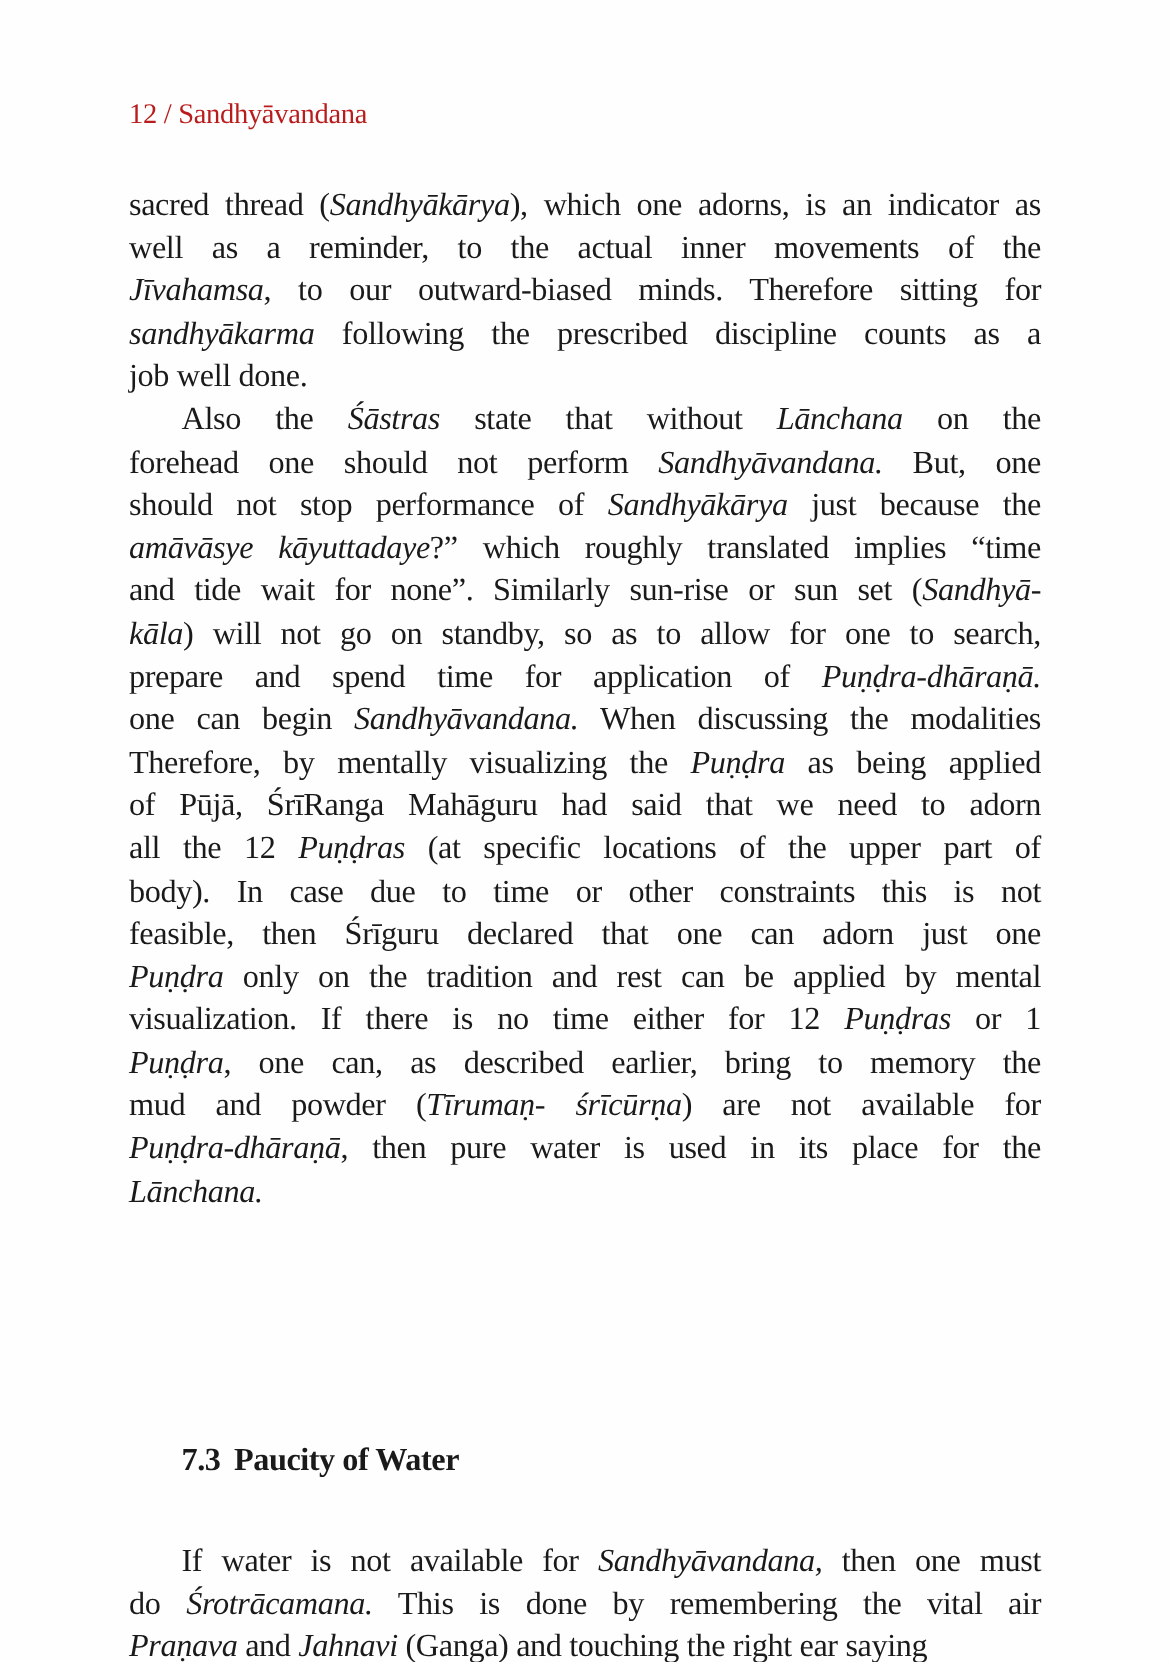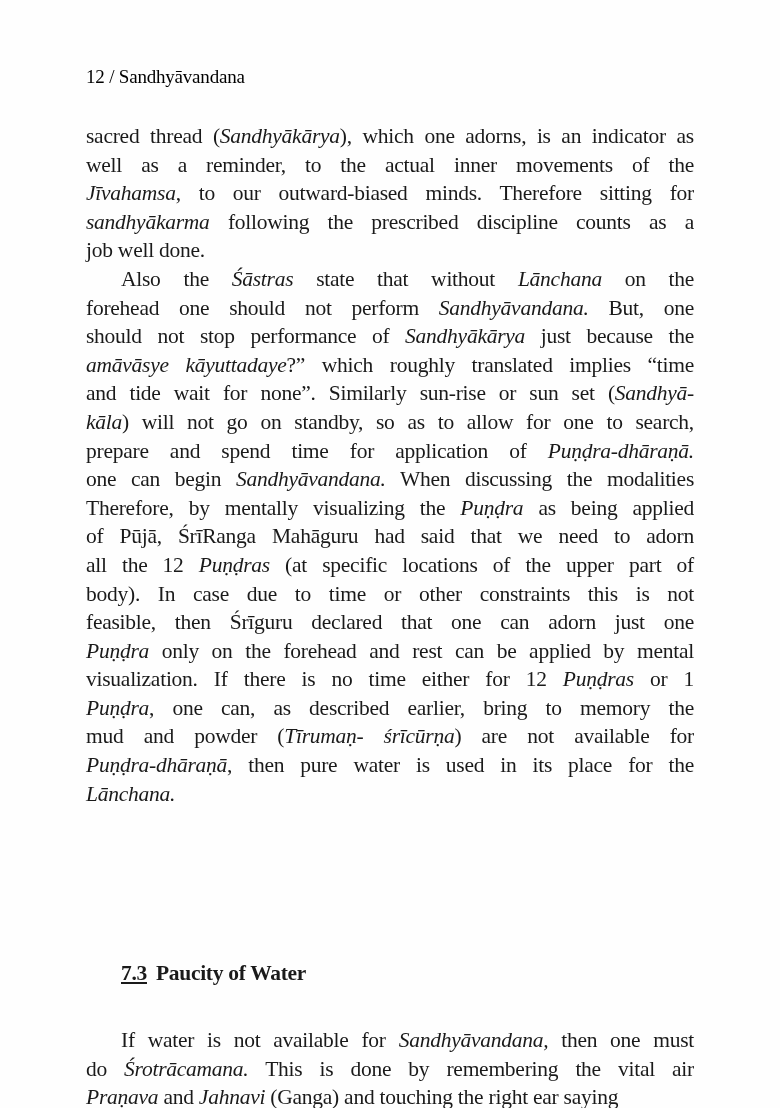--- a/index.html
+++ b/index.html
@@ -20,21 +20,21 @@
       left: 0; top: 0;
       width: 780px; height: 1108px;
       background: #fefefe;
     }
     .running-head {
       position: absolute;
       left: 86px;
       top: 66px;
       font-size: 19px;
       letter-spacing: -0.2px;
-      color: #000000;
+      color: #b91c1c;
     }
     .text-block {
       position: absolute;
       left: 86px;
       top: 122px;
       width: 608px;
     }
     .line {
       height: 28.6px;
       line-height: 28.6px;
@@ -53,21 +53,21 @@
     .line i { font-style: italic; }
     .line b { font-weight: normal; }
     .heading {
       position: absolute;
       left: 121px;
       top: 961px;
       font-size: 21.5px;
       font-weight: bold;
       letter-spacing: -0.3px;
     }
-    .heading .num { margin-right: 9px; text-decoration: underline; }
+    .heading .num { margin-right: 9px; }
     .text-block-2 {
       position: absolute;
       left: 86px;
       top: 1026px;
       width: 608px;
     }
   </style>
 </head>
 <body>
 
@@ -90,21 +90,21 @@
         <div class="line"><i>amāvāsye kāyuttadaye</i><span>?” which roughly translated implies “time</span></div>
         <div class="line"><span>and tide wait for none”. Similarly sun-rise or sun set (</span><i>Sandhyā-</i></div>
         <div class="line"><i>kāla</i><span>) will not go on standby, so as to allow for one to search,</span></div>
         <div class="line"><span>prepare and spend time for application of </span><i>Puṇḍra-dhāraṇā.</i></div>
         <div class="line"><span>one can begin </span><i>Sandhyāvandana.</i><span> When discussing the modalities</span></div>
         <div class="line"><span>Therefore, by mentally visualizing the </span><i>Puṇḍra</i><span> as being applied</span></div>
         <div class="line"><span>of Pūjā, </span><b>ŚrīRanga Mahāguru</b><span> had said that we need to adorn</span></div>
         <div class="line"><span>all the 12 </span><i>Puṇḍras</i><span> (at specific locations of the upper part of</span></div>
         <div class="line"><span>body). In case due to time or other constraints this is not</span></div>
         <div class="line"><span>feasible, then Śrīguru declared that one can adorn just one</span></div>
-        <div class="line"><i>Puṇḍra</i><span> only on the forehead and rest can be applied by mental</span></div>
+        <div class="line"><i>Puṇḍra</i><span> only on the tradition and rest can be applied by mental</span></div>
         <div class="line"><span>visualization. If there is no time either for 12 </span><i>Puṇḍras</i><span> or 1</span></div>
         <div class="line"><i>Puṇḍra</i><span>, one can, as described earlier, bring to memory the</span></div>
         <div class="line"><span>mud and powder (</span><i>Tīrumaṇ- śrīcūrṇa</i><span>) are not available for</span></div>
         <div class="line"><i>Puṇḍra-dhāraṇā</i><span>, then pure water is used in its place for the</span></div>
         <div class="line last"><i>Lānchana.</i></div>
       </div>
   </div>
 
   <div class="heading">
     <span class="num">7.3</span><span>Paucity of Water</span>

